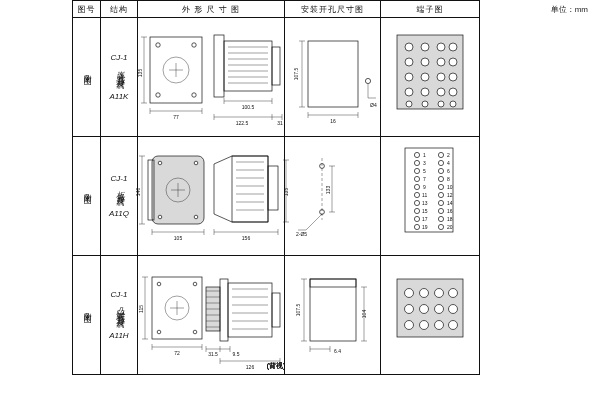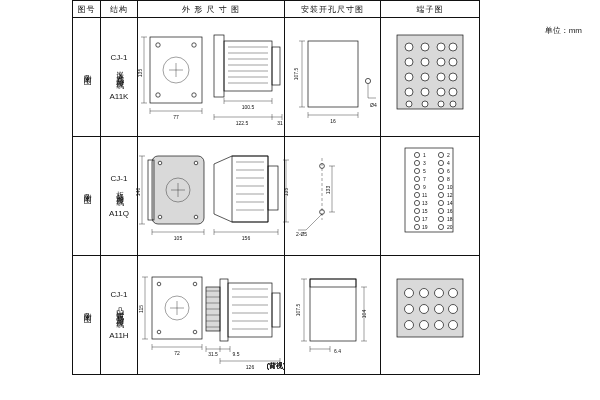--- a/index.html
+++ b/index.html
@@ -4,21 +4,21 @@
 <style>
   html,body{margin:0;padding:0;}
   body{
     width:600px;height:400px;background:#ffffff;
     font-family:"Liberation Sans","DejaVu Sans",sans-serif;
     color:#111;overflow:hidden;
   }
   .page{position:relative;width:600px;height:400px;}
 
   .unit{
-    position:absolute;right:18px;top:4px;font-size:8px;color:#222;margin-top:21px;
+    position:absolute;right:12px;top:4px;font-size:8px;color:#222;
   }
 
   table.main{
     position:absolute;left:72px;top:0;
     border-collapse:collapse;
     width:408px;
   }
   table.main th, table.main td{
     border:1px solid #111;
     padding:0;
@@ -40,21 +40,21 @@
 
   .vtext{
     writing-mode:vertical-rl;
     text-orientation:upright;
     letter-spacing:2px;
     line-height:1.05;
     display:inline-block;
     font-size:8px;
   }
   .struct-cell{
-    font-size:7px;line-height:1.15;
+    font-size:7px;line-height:1.15;font-style:italic;
   }
   .struct-cell .top{display:block;margin-bottom:2px;}
   .struct-cell .bot{display:block;margin-top:14px;}
 
   .cellwrap{position:relative;width:100%;height:100%;}
   svg{display:block;}
   .cellwrap svg{position:absolute;left:50%;top:50%;transform:translate(-50%,-50%);}
 
   .caption{
     position:absolute;left:0;right:0;bottom:4px;text-align:center;font-size:7px;

